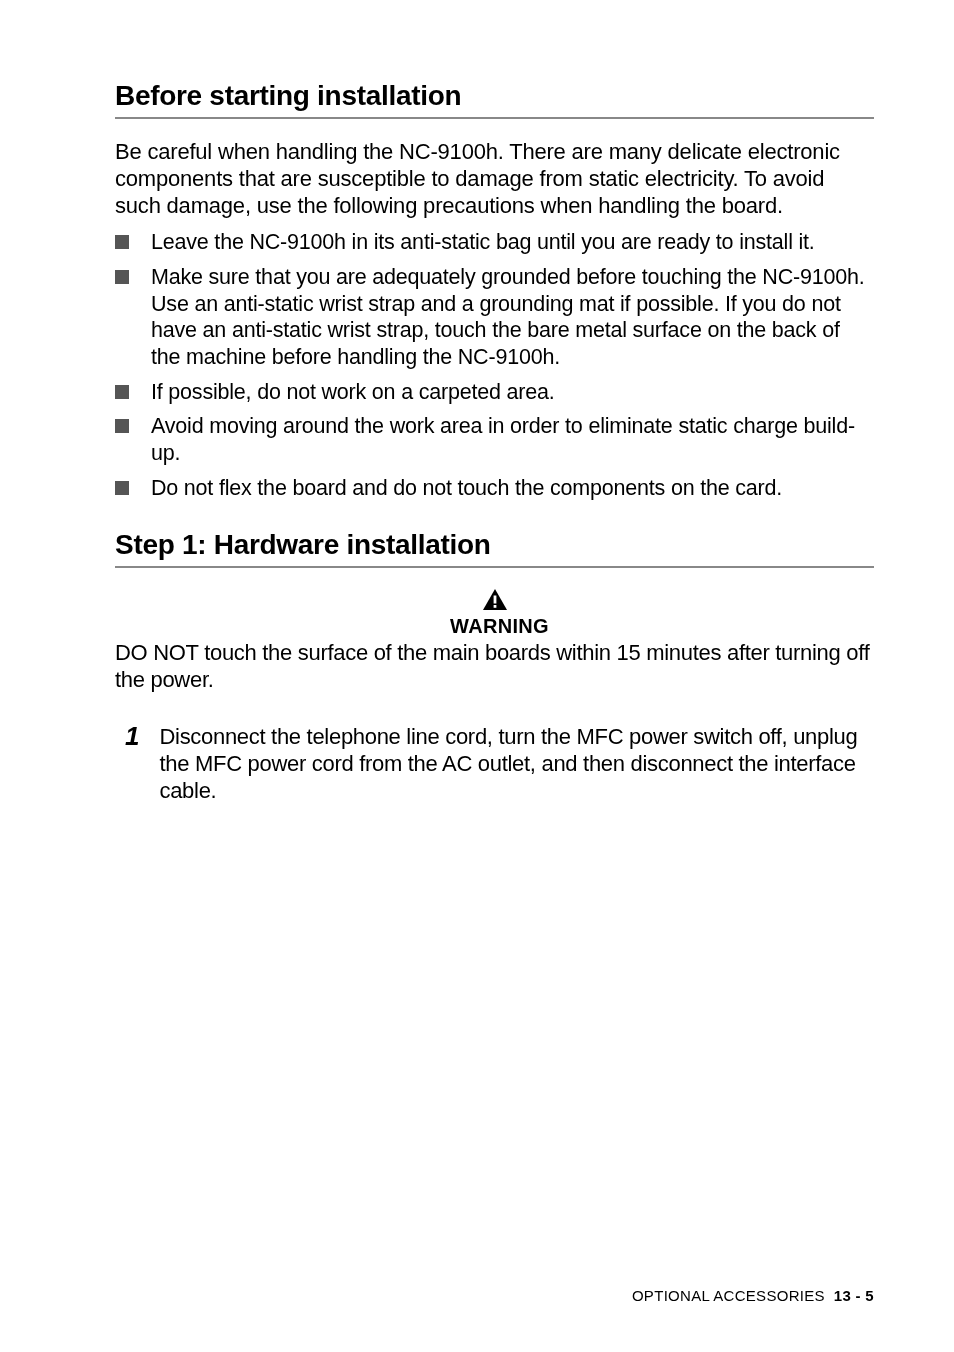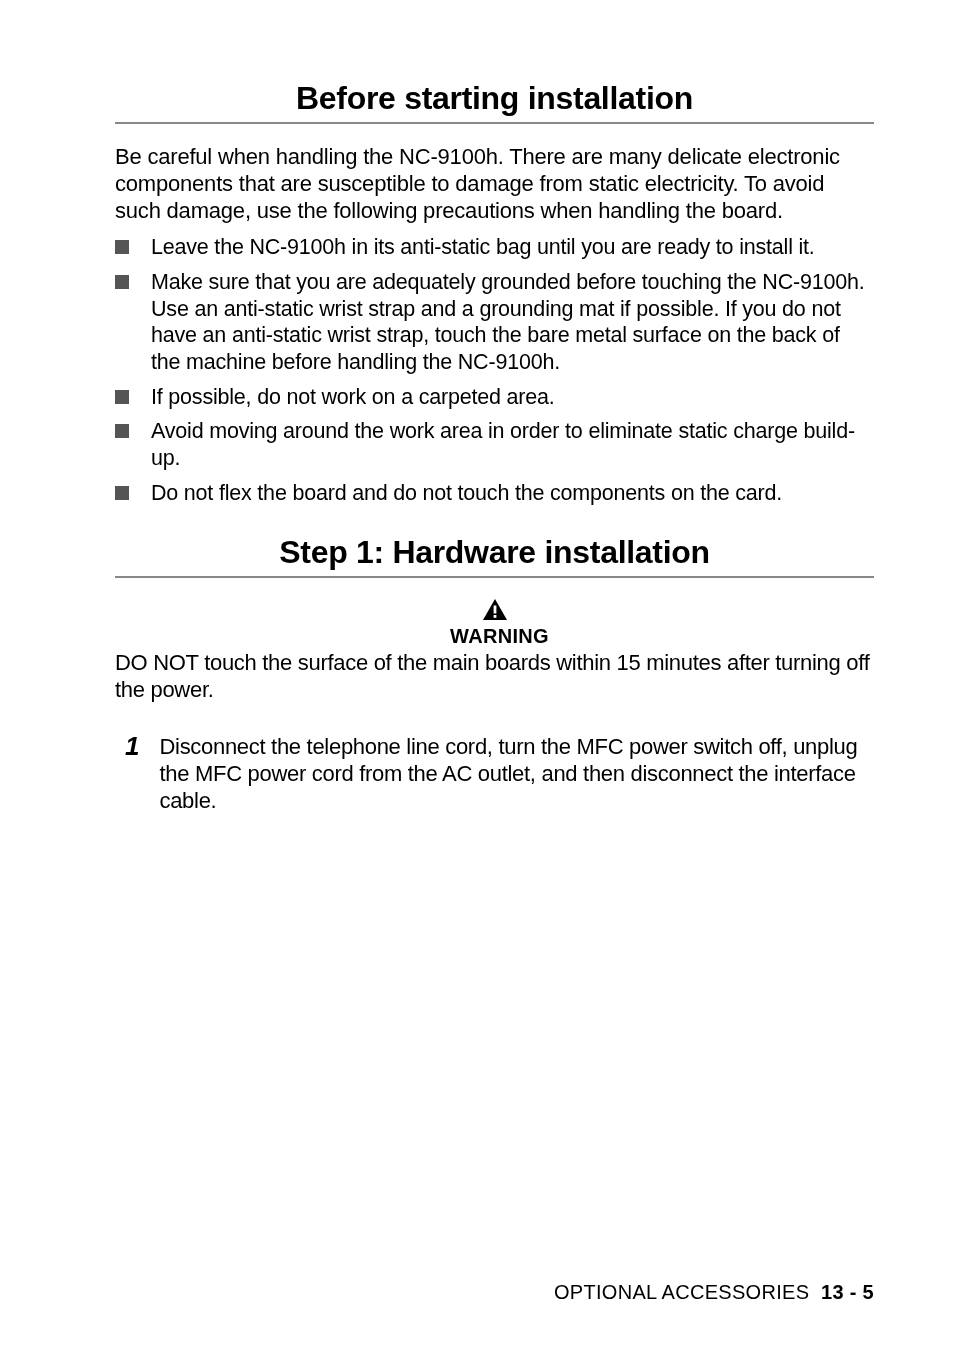--- a/index.html
+++ b/index.html
@@ -10,25 +10,24 @@
     body {
       font-family: Arial, Helvetica, sans-serif;
       width: 954px;
       height: 1352px;
       background: #fff;
       padding: 80px 80px 40px 115px;
       position: relative;
       color: #000;
     }
     .section-heading {
-      font-size: 32px;
+      font-size: 28px;
       font-weight: bold;
       margin-bottom: 5px;
       letter-spacing: -0.3px;
-      text-align: center;
     }
     .heading-rule {
       border: none;
       border-top: 2px solid #888;
       margin-bottom: 20px;
     }
     .intro-para {
       font-size: 22px;
       line-height: 1.22;
       margin-bottom: 10px;
@@ -107,21 +106,21 @@
     }
     .step-text {
       font-size: 22px;
       line-height: 1.22;
       letter-spacing: -0.3px;
     }
     .footer {
       position: absolute;
       bottom: 48px;
       right: 80px;
-      font-size: 20px;
+      font-size: 15px;
       letter-spacing: 0.3px;
     }
     .footer strong {
       font-weight: bold;
     }
   </style>
 </head>
 <body>
 
 <h2 class="section-heading">Before starting installation</h2>

